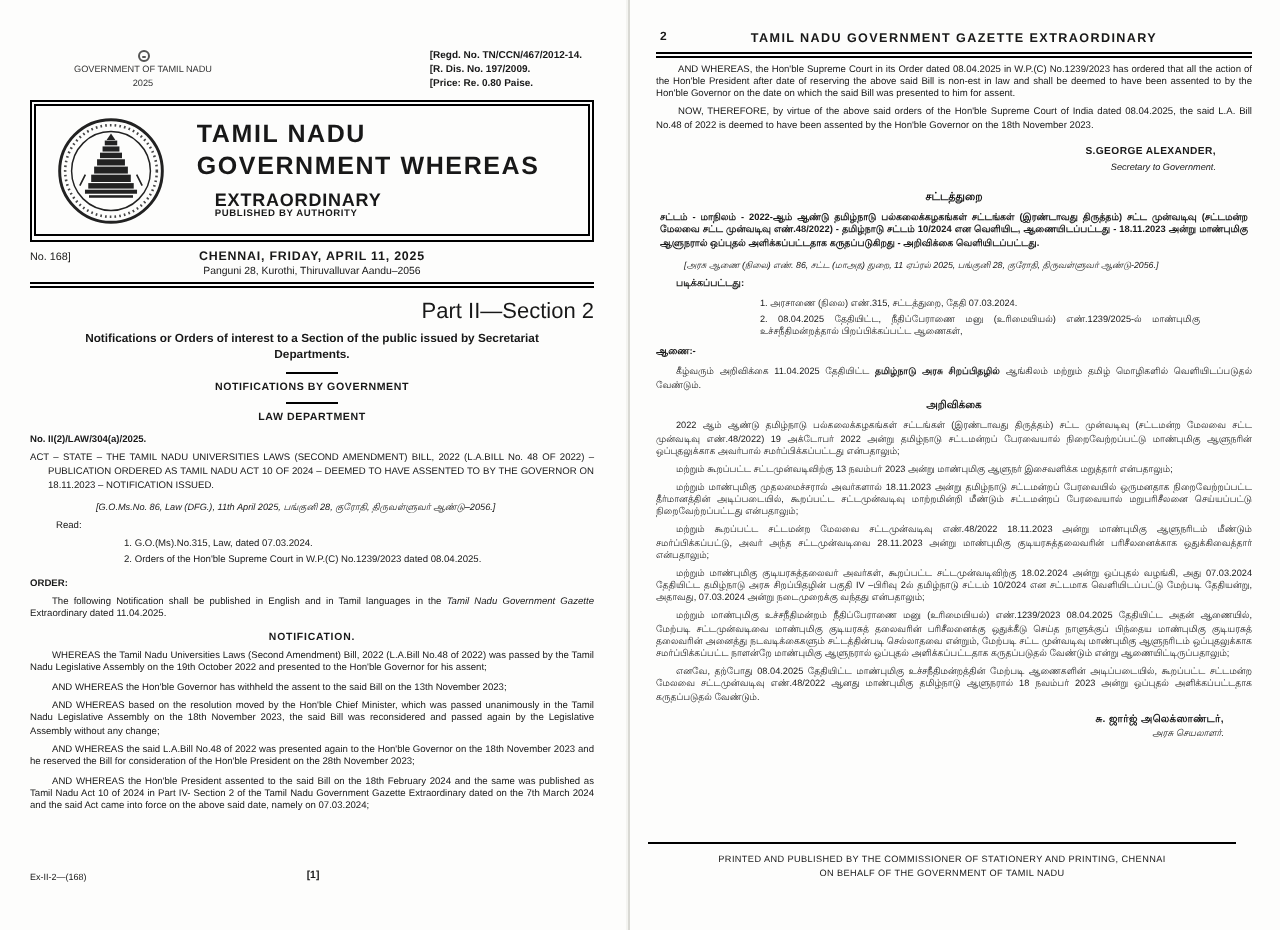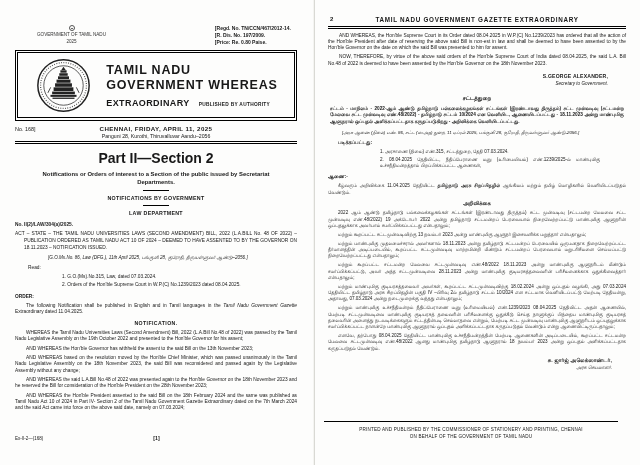--- a/index.html
+++ b/index.html
@@ -18,37 +18,37 @@
   .page-right { left:314px; width:326px; padding:0 14px 0 13px; border-left:1px solid #d9d9d4; }
 
   
   .top-row { display:flex; justify-content:space-between; margin-top:25px; }
   .gov-block { margin-left:22px; text-align:center; font-size:4.6px; line-height:1.5; color:#333; }
   .mini-emblem { width:6px; height:6px; border:0.8px solid #555; border-radius:50%; margin:0 auto 1px auto; position:relative; }
   .mini-emblem::after{ content:""; position:absolute; left:1.6px; top:1.6px; width:1.6px; height:1.6px; background:#555; border-radius:50%; }
   .regd-block { margin-right:6px; font-size:5px; font-weight:bold; line-height:1.35; text-align:left; }
 
   .mast-outer { margin-top:4px; border:0.8px solid #000; padding:1.4px; }
-  .mast-inner { border:1.8px solid #000; display:flex; align-items:center; padding:5px 8px 5px 10px; height:66px;justify-content:center; }
+  .mast-inner { border:1.8px solid #000; display:flex; align-items:center; padding:5px 8px 5px 10px; height:66px; }
   .emblem { flex:0 0 auto; }
   .mast-text { margin-left:15px; }
   .mast-t1, .mast-t2 { font-size:12.5px; font-weight:bold; letter-spacing:0.8px; line-height:1.25; }
-  .mast-row3 { margin-top:4px; display:flex; align-items:baseline; }
+  .mast-row3 { margin-top:4px; display:flex; align-items:baseline;flex-direction:column; }
   .mast-ed { font-size:9px; font-weight:bold; letter-spacing:0.4px; }
   .mast-auth { font-size:4.8px; font-weight:bold; margin-left:9px; letter-spacing:0.3px; }
 
   .issue-row { position:relative; margin-top:4px; min-height:13px; }
   .issue-no { position:absolute; left:0; top:1.5px; font-size:5.4px; }
   .date-block { text-align:center; }
   .date-1 { font-size:6.2px; font-weight:bold; letter-spacing:0.4px; }
   .date-2 { font-size:5.2px; margin-top:1px; }
 
   .rule2 { margin-top:2.5px; height:3px; border-top:1.4px solid #000; border-bottom:1.2px solid #000; }
 
-  .part-title { margin-top:6px; text-align:center; font-size:14px; font-weight:bold; }
+  .part-title { margin-top:6px; text-align:right; font-size:11px; font-weight:normal; }
   .part-sub { margin-top:3.5px; text-align:center; font-size:5.9px; font-weight:bold; line-height:1.4; padding:0 20px; }
   .divider-sm { width:26px; border-top:1px solid #000; margin:4px auto 4px auto; }
   .center-head { text-align:center; font-size:5.3px; font-weight:bold; letter-spacing:0.3px; }
 
   
   .body-text { font-size:4.8px; line-height:1.32; text-align:justify; }
   .notif-no { font-size:4.8px; font-weight:bold; margin-top:6px; }
   .act-para { margin-top:3px; padding-left:9px; text-indent:-9px; font-size:4.8px; line-height:1.38; text-align:justify; }
   .go-ref { margin-top:4px; margin-left:33px; font-style:italic; font-size:4.6px; }
   .read-label { margin-top:3.5px; margin-left:13px; font-size:4.8px; }

